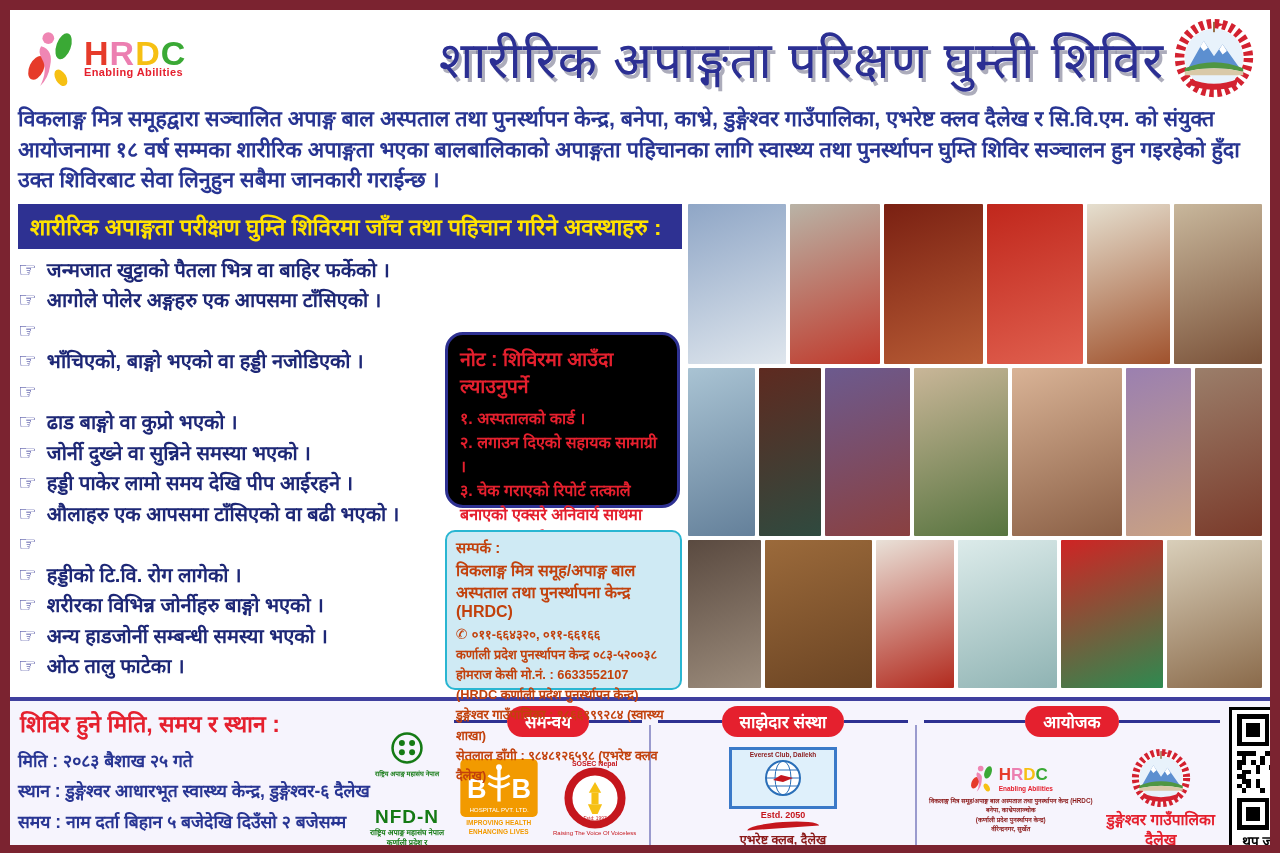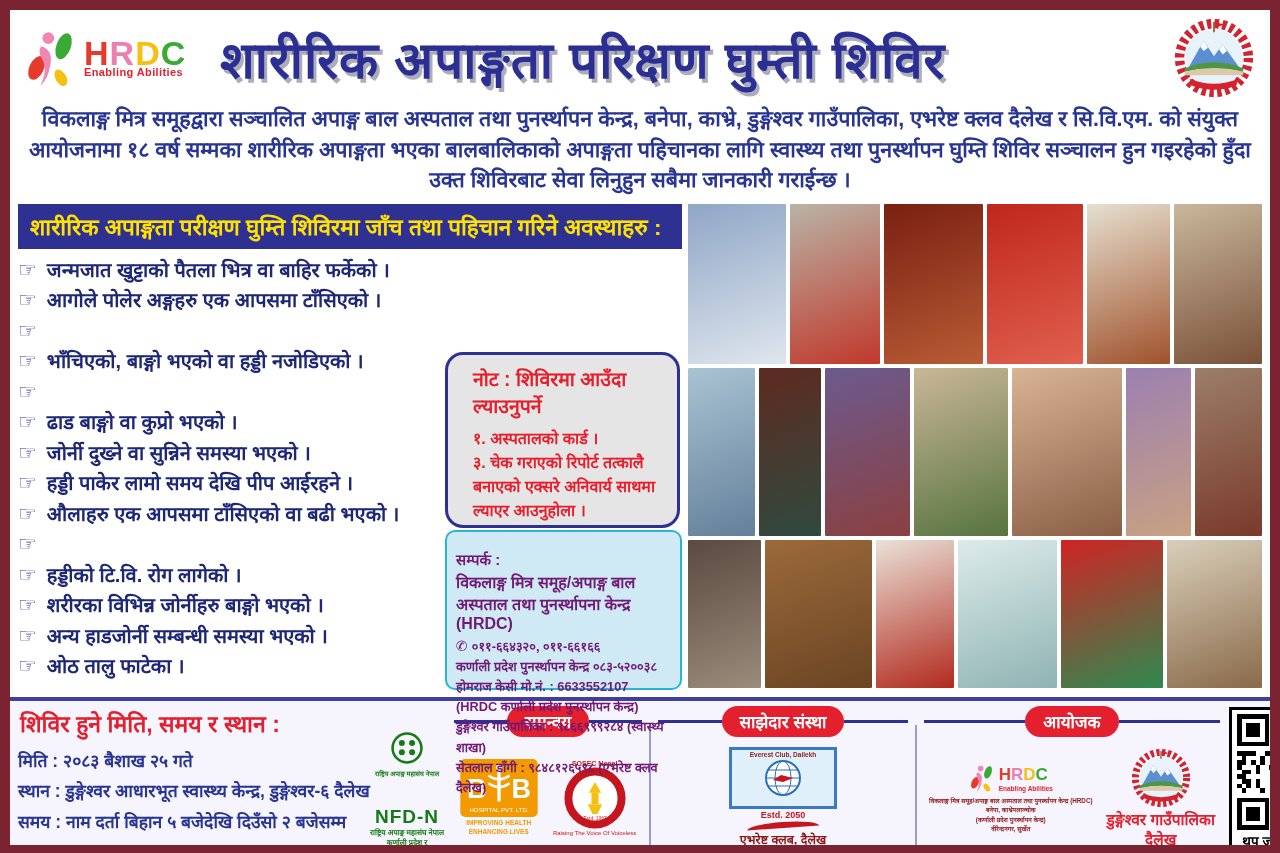--- a/index.html
+++ b/index.html
@@ -8,41 +8,41 @@
     font-family:"Liberation Sans","DejaVu Sans",sans-serif;
     -webkit-font-smoothing:antialiased;overflow:hidden;
   }
   .page{width:1260px;height:835px;margin:10px auto 0 auto;background:#ffffff;overflow:hidden;}
   
   .header{display:flex;align-items:center;padding:4px 10px 0 14px;height:88px;}
   .brand{width:196px;display:flex;align-items:center;gap:6px;}
   .brand-letters{line-height:0.9;}
   .brand-word span{font-size:34px;font-weight:bold;letter-spacing:1px;}
   .brand-tag{font-size:11px;color:#e5202e;font-weight:bold;letter-spacing:.4px;}
-  .main-title{flex:1;text-align:left;font-size:51px;font-weight:bold;color:#2b2f93;
+  .main-title{flex:1;text-align:right;font-size:51px;font-weight:normal;color:#2b2f93;
     text-shadow:3px 4px 0 rgba(90,90,120,.5);letter-spacing:1px;white-space:nowrap;}
   .hdr-emblem{width:96px;display:flex;justify-content:flex-end;}
   
-  .intro{padding:2px 8px;text-align:center;font-size:21.5px;font-weight:bold;color:#283593;line-height:1.42;}
+  .intro{padding:2px 8px;font-size:21.5px;font-weight:bold;color:#283593;line-height:1.42;}
   
   .main{display:flex;gap:6px;padding:6px 8px 0 8px;height:488px;}
   .left{width:664px;position:relative;flex:none;}
   .cond-heading{background:#2e3192;color:#ffe200;font-weight:bold;font-size:22.5px;
     padding:7px 12px;margin-bottom:6px;white-space:nowrap;}
   .cond-item{display:flex;gap:10px;align-items:baseline;font-size:20px;font-weight:bold;
     color:#1d2776;line-height:30.5px;}
   .finger{color:#2e3192;font-size:21px;flex:none;}
   
-  .note-box{position:absolute;left:427px;right:2px;top:148px;height:176px;background:#e5e5e5;
-    border:3px solid #2e3192;border-radius:18px;padding:10px 12px 6px 25px;box-sizing:border-box;}
+  .note-box{position:absolute;left:427px;right:2px;top:128px;height:176px;background:#000000;
+    border:3px solid #2e3192;border-radius:18px;padding:10px 12px 6px 12px;box-sizing:border-box;}
   .note-title{color:#e5202e;font-weight:bold;font-size:19.5px;margin-bottom:8px;}
   .note-item{color:#e5202e;font-weight:bold;font-size:16px;line-height:1.5;}
   
   .contact-box{position:absolute;left:427px;right:0;top:326px;bottom:2px;background:#cfeaf4;
-    border:2px solid #29b6d2;border-radius:10px;padding:17px 9px;box-sizing:border-box;color:#701a75;}
+    border:2px solid #29b6d2;border-radius:10px;padding:5px 9px;box-sizing:border-box;color:#c2410c;}
   .contact-h{font-size:15px;font-weight:bold;margin-bottom:2px;}
   .contact-org{font-size:16px;font-weight:bold;margin-bottom:2px;}
   .contact-line{font-size:12.8px;font-weight:bold;line-height:1.58;}
   .phone-glyph{font-size:14px;margin-right:4px;}
   
   .collage{flex:1;display:flex;flex-direction:column;gap:4px;}
   .collage-row{display:flex;gap:4px;}
   .tile{border-radius:1px;}
   
   .footer{height:152px;border-top:4px solid #3f3f9e;background:#f6f4fd;display:flex;
@@ -208,20 +208,21 @@
             <span>ओठ तालु फाटेका ।</span>
           </div>
         </div>
 
       <div class="note-box">
         <div class="note-title">नोट : शिविरमा आउँदा ल्याउनुपर्ने</div>
         <div>
 
             <div class="note-item">१. अस्पतालको कार्ड ।</div>
 
+            <div class="note-item">२. लगाउन दिएको सहायक सामाग्री ।</div>
 
             <div class="note-item">३. चेक गराएको रिपोर्ट तत्कालै बनाएको एक्सरे अनिवार्य साथमा ल्याएर आउनुहोला ।</div>
           </div>
       </div>
 
       <div class="contact-box">
         <div class="contact-h">सम्पर्क :</div>
         <div class="contact-org">विकलाङ्ग मित्र समूह/अपाङ्ग बाल अस्पताल तथा पुनर्स्थापना केन्द्र (HRDC)</div>
         <div class="contact-line">
           <span class="phone-glyph">✆</span><span>०११-६६४३२०, ०११-६६१६६</span>

